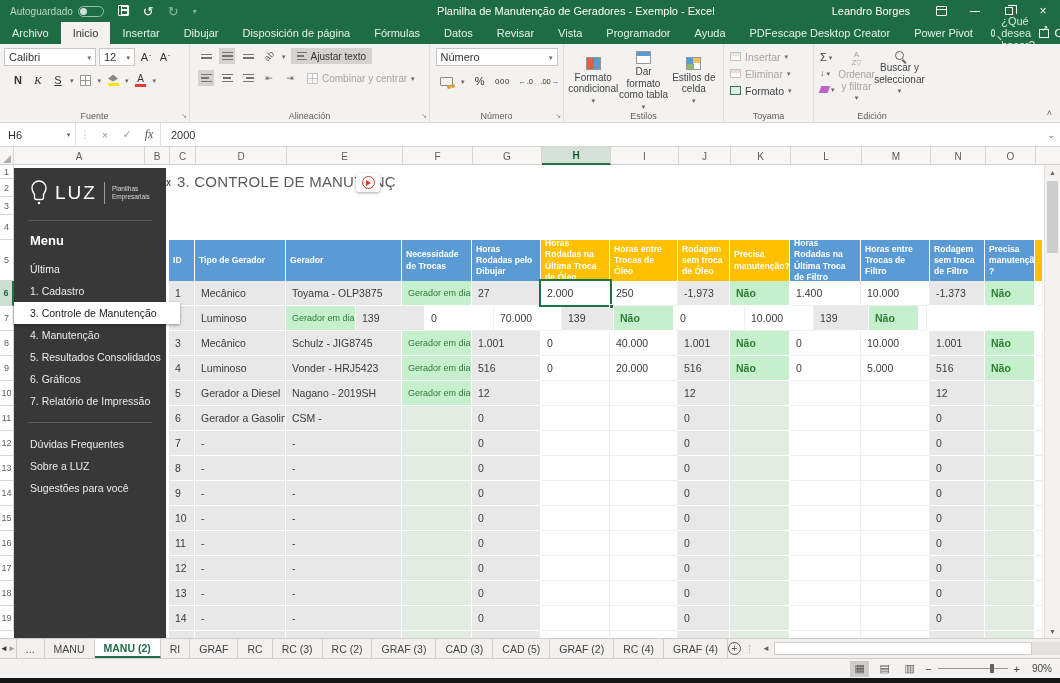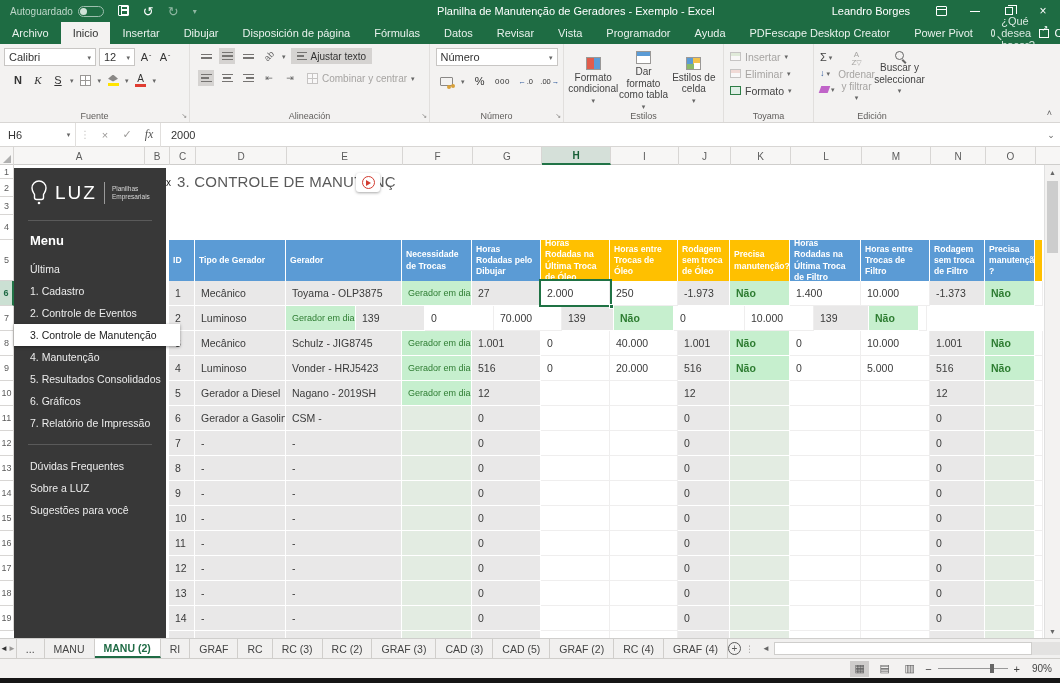--- a/index.html
+++ b/index.html
@@ -513,21 +513,20 @@
       <span id="logodiv"></span>
       <span class="logosub">
         <span>Planilhas</span><br><span>Empresariais</span>
       </span>
     </div>
     <div class="sdiv"></div>
     <div id="menutitle">Menu</div>
     <div id="menuitems">
         <div class="mitem">Última</div>
         <div class="mitem">1. Cadastro</div>
-        <div class="mitem">2. Controle de Eventos</div>
         <div class="mitem active">3. Controle de Manutenção</div>
         <div class="mitem">4. Manutenção</div>
         <div class="mitem">5. Resultados Consolidados</div>
         <div class="mitem">6. Gráficos</div>
         <div class="mitem">7. Relatório de Impressão</div>
       </div>
     <div class="sdiv" style="margin-top:10px"></div>
     <div id="menufooter">
         <div class="mitem">Dúvidas Frequentes</div>
         <div class="mitem">Sobre a LUZ</div>

